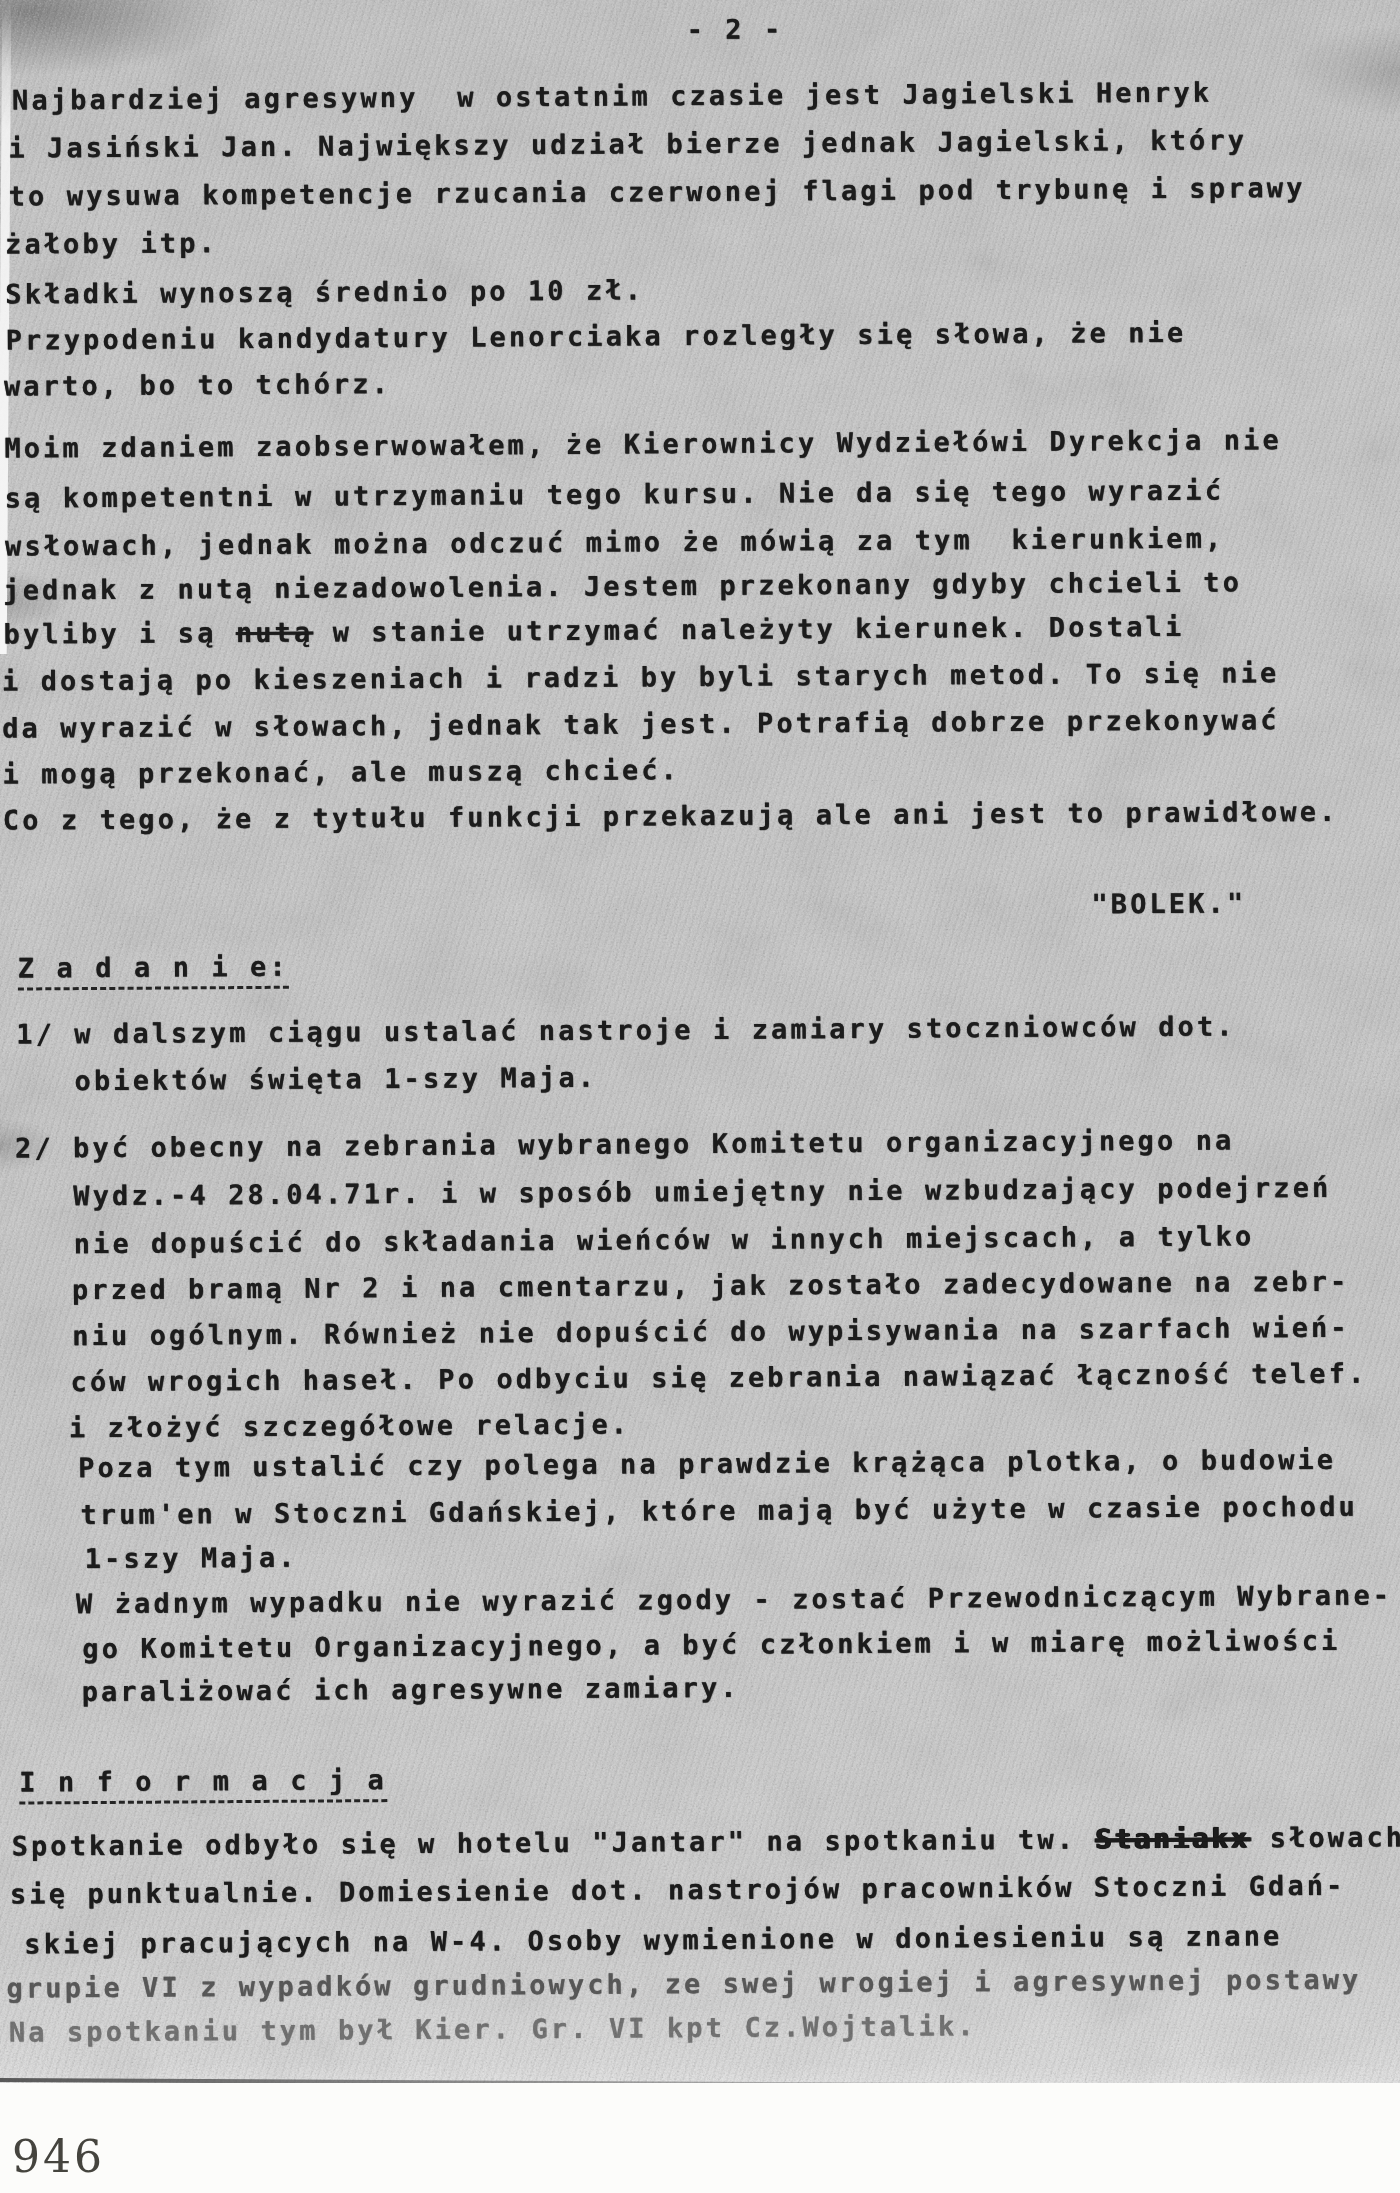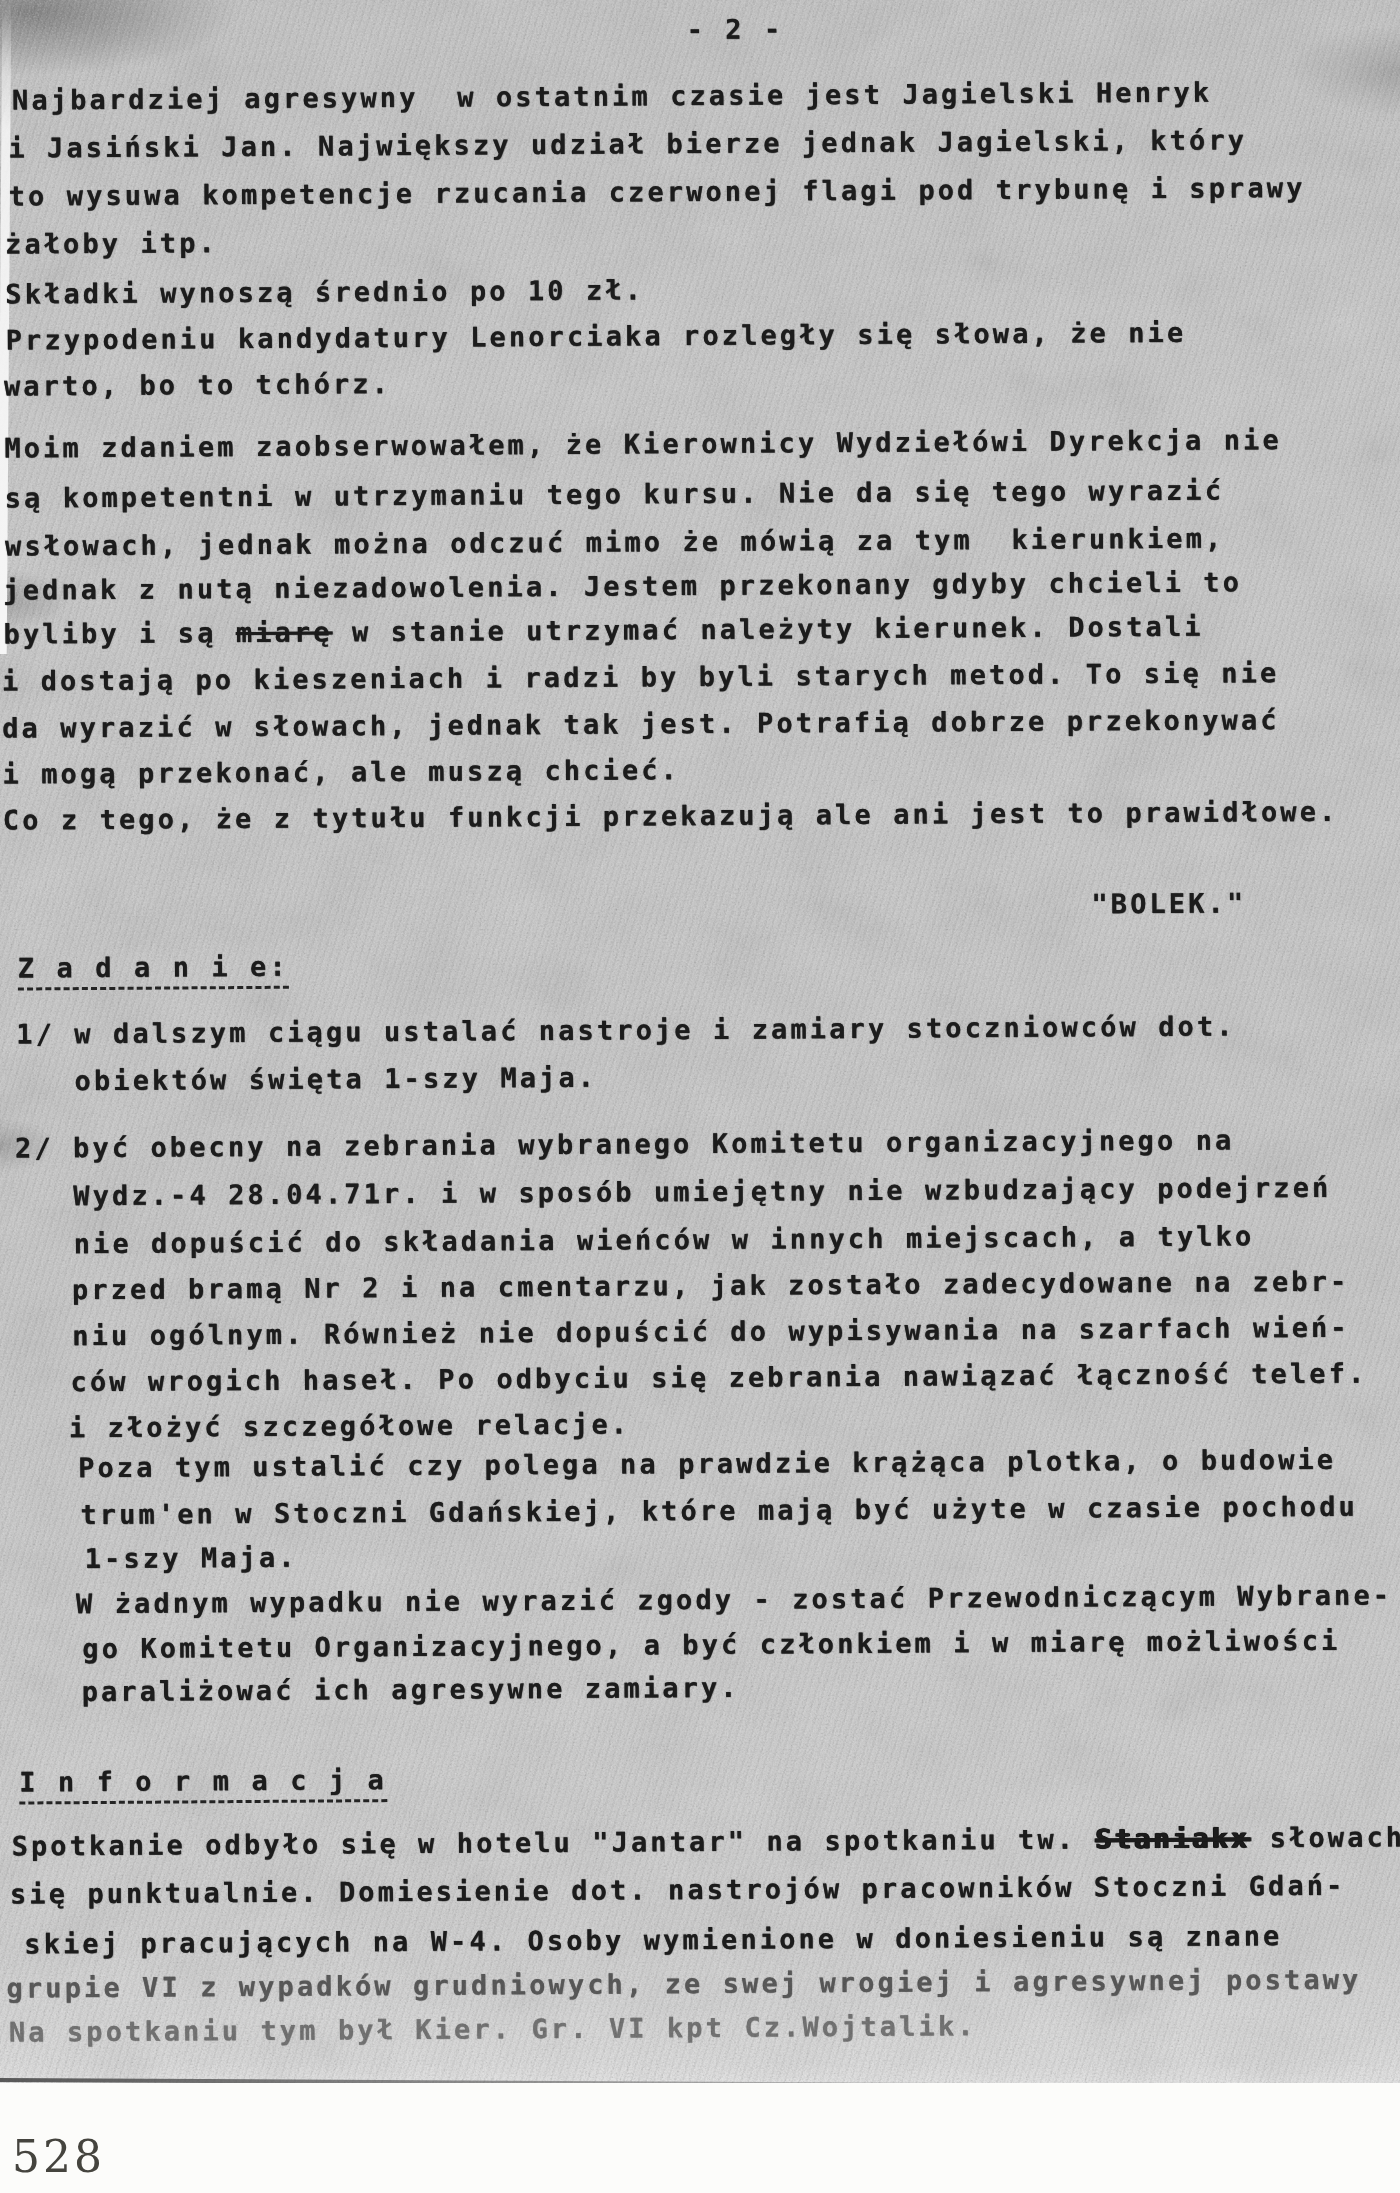--- a/index.html
+++ b/index.html
@@ -72,21 +72,21 @@
         <div class="line" style="left: 14px; top: 130px;">i Jasiński Jan. Największy udział bierze jednak Jagielski, który</div>
         <div class="line" style="left: 14px; top: 178px;">to wysuwa kompetencje rzucania czerwonej flagi pod trybunę i sprawy</div>
         <div class="line" style="left: 10px; top: 226px;">żałoby itp.</div>
         <div class="line" style="left: 10px; top: 276px;">Składki wynoszą średnio po 10 zł.</div>
         <div class="line" style="left: 10px; top: 322px;">Przypodeniu kandydatury Lenorciaka rozległy się słowa, że nie</div>
         <div class="line" style="left: 8px; top: 368px;">warto, bo to tchórz.</div>
         <div class="line" style="left: 8px; top: 430px;">Moim zdaniem zaobserwowałem, że Kierownicy Wydziełówi Dyrekcja nie</div>
         <div class="line" style="left: 8px; top: 480px;">są kompetentni w utrzymaniu tego kursu. Nie da się tego wyrazić</div>
         <div class="line" style="left: 8px; top: 528px;">wsłowach, jednak można odczuć mimo że mówią za tym  kierunkiem,</div>
         <div class="line" style="left: 6px; top: 572px;">jednak z nutą niezadowolenia. Jestem przekonany gdyby chcieli to</div>
-        <div class="line" style="left: 6px; top: 616px;"><span>byliby i są </span><span class="struck">miarę</span><span> w stanie utrzymać należyty kierunek. Dostali</span></div>
+        <div class="line" style="left: 6px; top: 616px;"><span>byliby i są </span><span class="struck">nutą</span><span> w stanie utrzymać należyty kierunek. Dostali</span></div>
         <div class="line" style="left: 4px; top: 663px;">i dostają po kieszeniach i radzi by byli starych metod. To się nie</div>
         <div class="line" style="left: 4px; top: 710px;">da wyrazić w słowach, jednak tak jest. Potrafią dobrze przekonywać</div>
         <div class="line" style="left: 4px; top: 756px;">i mogą przekonać, ale muszą chcieć.</div>
         <div class="line" style="left: 4px; top: 802px;">Co z tego, że z tytułu funkcji przekazują ale ani jest to prawidłowe.</div>
         <div class="line" style="left: 1092px; top: 893px;">"BOLEK."</div>
         <div class="line heading" style="left: 18px; top: 950px;">Z a d a n i e:</div>
         <div class="line" style="left: 16px; top: 1016px;">1/ w dalszym ciągu ustalać nastroje i zamiary stoczniowców dot.</div>
         <div class="line" style="left: 74px; top: 1063px;">obiektów święta 1-szy Maja.</div>
         <div class="line" style="left: 14px; top: 1130px;">2/ być obecny na zebrania wybranego Komitetu organizacyjnego na</div>
         <div class="line" style="left: 72px; top: 1178px;">Wydz.-4 28.04.71r. i w sposób umiejętny nie wzbudzający podejrzeń</div>
@@ -104,15 +104,15 @@
         <div class="line heading" style="left: 14px; top: 1764px;">I n f o r m a c j a</div>
         <div class="line" style="left: 6px; top: 1828px;"><span>Spotkanie odbyło się w hotelu "Jantar" na spotkaniu tw. </span><span class="overtyped">Staniakx</span><span> słowach</span></div>
         <div class="line" style="left: 4px; top: 1876px;">się punktualnie. Domiesienie dot. nastrojów pracowników Stoczni Gdań-</div>
         <div class="line" style="left: 18px; top: 1926px;">skiej pracujących na W-4. Osoby wymienione w doniesieniu są znane</div>
         <div class="line faded" style="left: 0px; top: 1970px;">grupie VI z wypadków grudniowych, ze swej wrogiej i agresywnej postawy</div>
         <div class="line faded2" style="left: 2px; top: 2014px;">Na spotkaniu tym był Kier. Gr. VI kpt Cz.Wojtalik.</div>
       </div>
   </div>
   <div class="scan-edge"></div>
   <div class="below-scan">
-    <span class="book-num">528</span>
+    <span class="book-num">946</span>
   </div>
 </div>
 
 </body></html>

